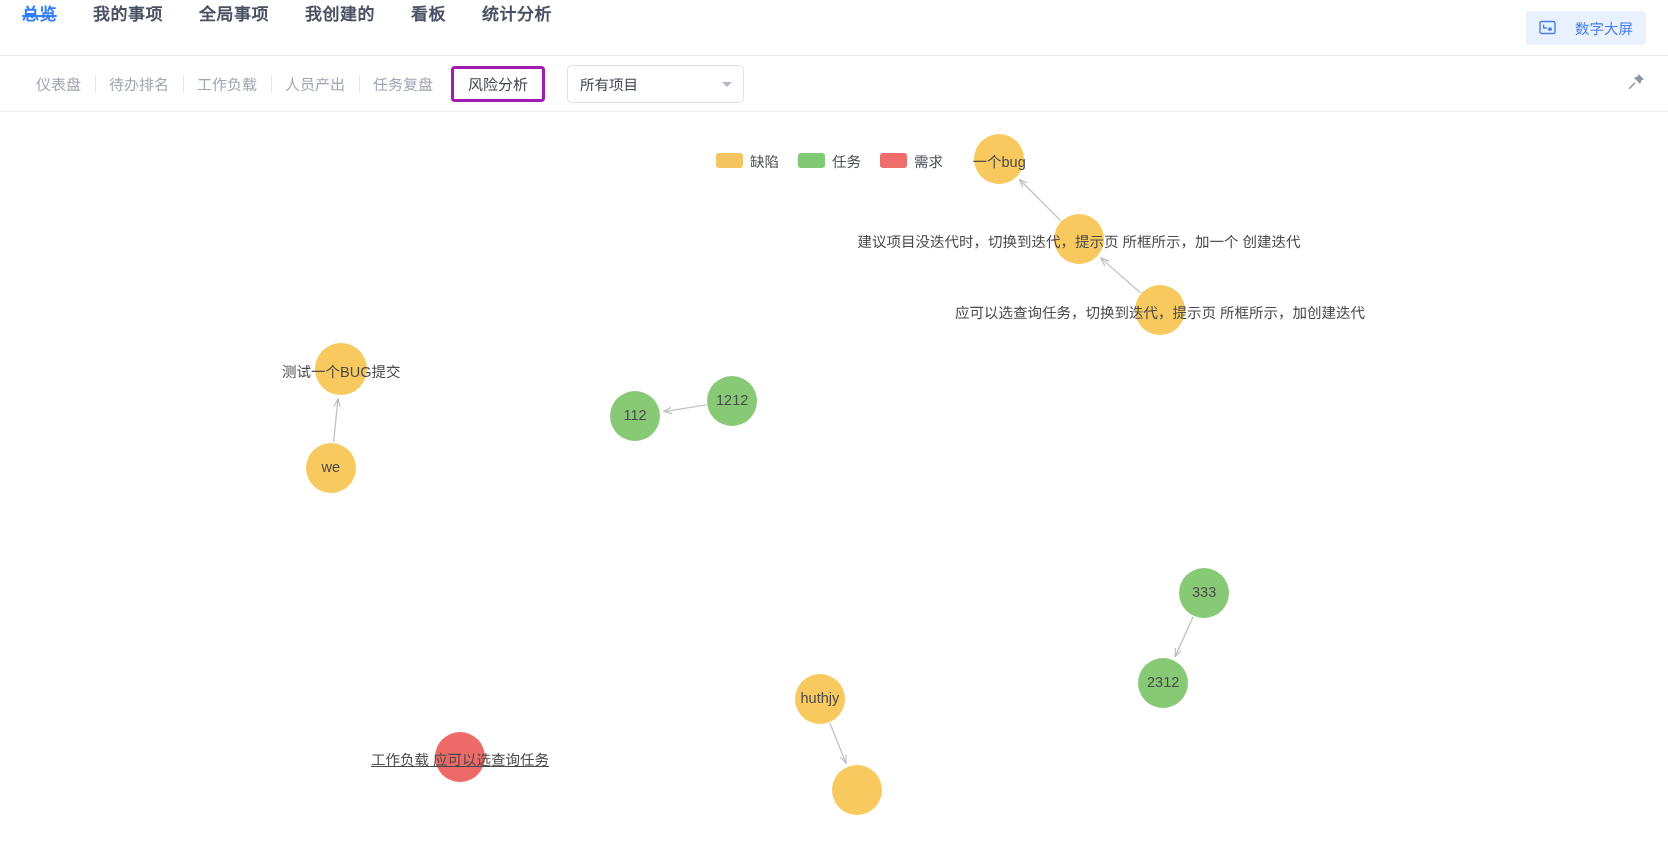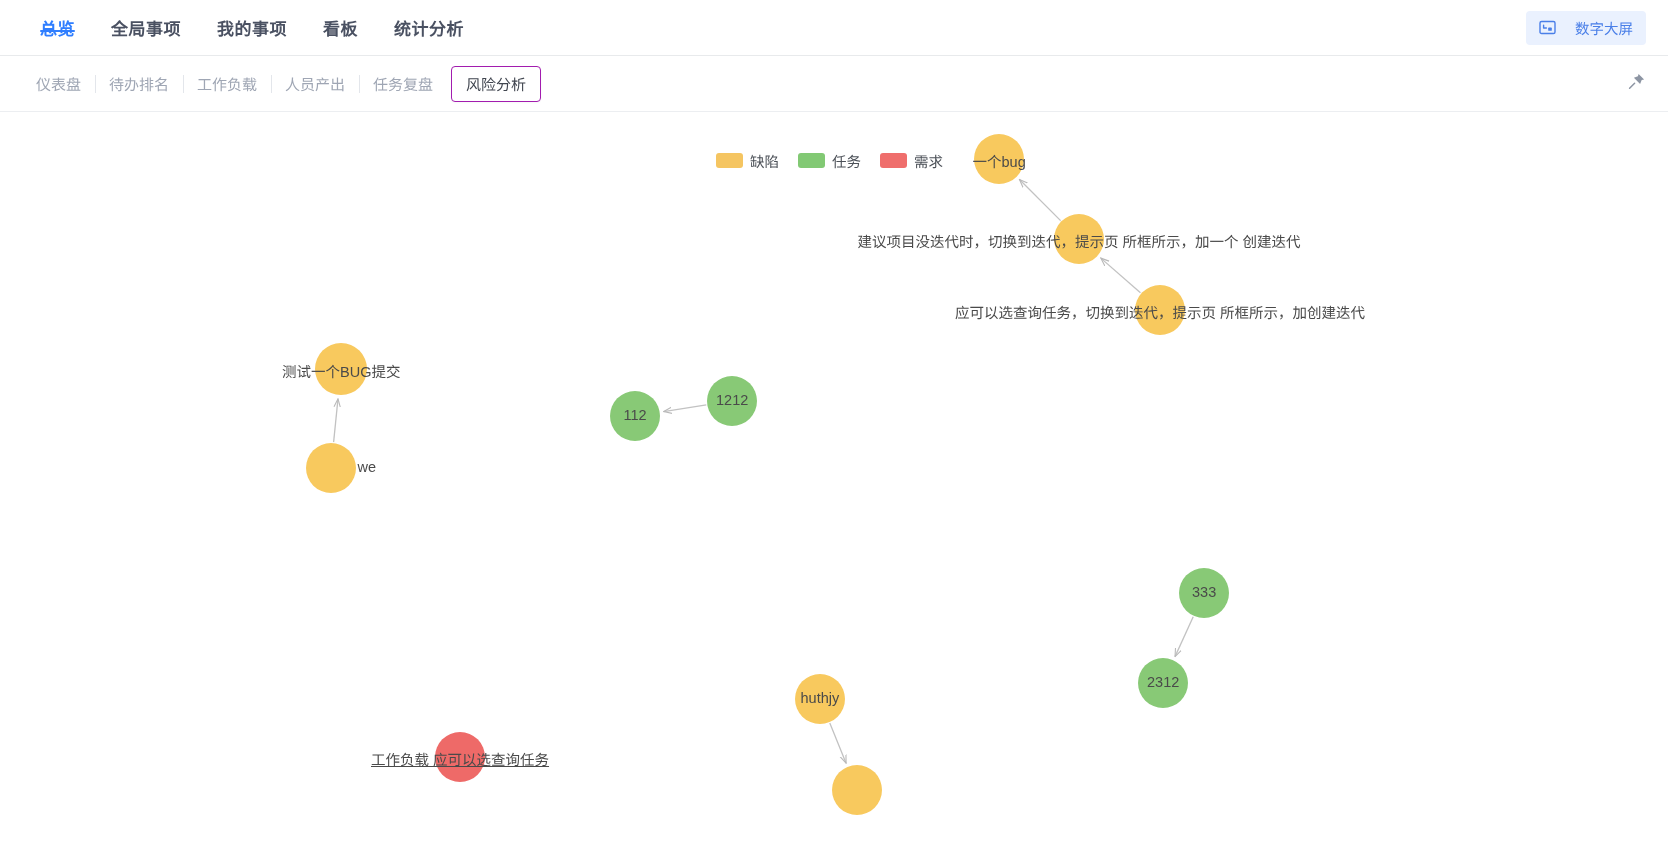--- a/index.html
+++ b/index.html
@@ -17,22 +17,22 @@
   .topnav {
     position: relative;
     height: 56px;
     border-bottom: 1px solid #e8eaec;
     display: flex;
     align-items: stretch;
     background: #fff;
   }
   .topnav-items {
     display: flex;
-    align-items: center;
-    padding-left: 22px;
+    align-items: flex-start;
+    padding-left: 4px;
   }
   .topnav-item {
     position: relative;
     display: flex;
     align-items: center;
     padding: 0 18px;
     font-size: 17px;
     font-weight: bold;
     color: #4a5162;
     cursor: pointer;
@@ -100,21 +100,21 @@
   .seg-item + .seg-item::before {
     content: "";
     position: absolute;
     left: 0; top: 9px;
     width: 1px; height: 18px;
     background: #e3e6eb;
   }
   .seg-item.active {
     color: #40454f;
     background: #fff;
-    border: 1px solid #a21caf;
+    border: 3px solid #a21caf;
     border-radius: 4px;
     margin-left: 4px;
     box-shadow: 0 1px 2px rgba(0,0,0,.03);
   }
   .seg-item.active::before { display: none; }
 
   .project-select {
     margin-left: 22px;
     position: relative;
     width: 177px;
@@ -206,22 +206,23 @@
     pointer-events: none;
     text-align: center;
   }
 </style>
 </head>
 <body>
 
 <div class="topnav">
   <div class="topnav-items" id="topnav-items">
       <div class="topnav-item active">总览</div>
+      <div class="topnav-item">我的事项</div>
       <div class="topnav-item">全局事项</div>
-      <div class="topnav-item">我的事项</div>
+      <div class="topnav-item">我创建的</div>
       <div class="topnav-item">看板</div>
       <div class="topnav-item">统计分析</div>
     </div>
   <div class="topnav-right">
     <button class="bigscreen-btn">
       <span>
         <svg width="17" height="17" viewBox="0 0 17 17" fill="none">
           <rect x="1" y="2.5" width="15" height="12" rx="1.6" stroke="#4a7fe8" stroke-width="1.4"></rect>
           <path d="M4.6 6.2 L4.6 9 L7.4 9" stroke="#4a7fe8" stroke-width="1.4" stroke-linecap="round" stroke-linejoin="round" fill="none"></path>
           <rect x="9.2" y="8.6" width="3.6" height="3.2" rx=".6" fill="#4a7fe8"></rect>
@@ -235,20 +236,24 @@
 <div class="subnav">
   <div class="seg" id="subnav-items">
       <div class="seg-item">仪表盘</div>
       <div class="seg-item">待办排名</div>
       <div class="seg-item">工作负载</div>
       <div class="seg-item">人员产出</div>
       <div class="seg-item">任务复盘</div>
       <div class="seg-item active">风险分析</div>
     </div>
 
+  <div class="project-select">
+    <span>所有项目</span>
+    <span class="caret"></span>
+  </div>
 
   <div class="pin-btn">
     <span>
       <svg width="19" height="19" viewBox="0 0 19 19" fill="none">
         <path d="M11.6 1.9 L17.1 7.4 L14.7 8.0 L13.1 12.0 L6.9 5.8 L10.9 4.2 Z" fill="#8d95a3"></path>
         <path d="M7.6 11.3 L2.6 16.3" stroke="#8d95a3" stroke-width="1.5" stroke-linecap="round"></path>
       </svg>
     </span>
   </div>
 </div>
@@ -288,21 +293,21 @@
   <div id="nodes-root">
       <div class="node" style="left: 974px; top: 22px; width: 50px; height: 50px; background: rgb(248, 201, 94);"></div>
       <div class="node-label" style="left: 972.5px; top: 38px;">一个bug</div>
       <div class="node" style="left: 1054px; top: 102px; width: 50px; height: 50px; background: rgb(248, 201, 94);"></div>
       <div class="node-label" style="left: 857.5px; top: 118px;">建议项目没迭代时，切换到迭代，提示页 所框所示，加一个 创建迭代</div>
       <div class="node" style="left: 1135px; top: 173px; width: 50px; height: 50px; background: rgb(248, 201, 94);"></div>
       <div class="node-label" style="left: 955px; top: 189px;">应可以选查询任务，切换到迭代，提示页 所框所示，加创建迭代</div>
       <div class="node" style="left: 315px; top: 231px; width: 52px; height: 52px; background: rgb(248, 201, 94);"></div>
       <div class="node-label" style="left: 282px; top: 248px;">测试一个BUG提交</div>
       <div class="node" style="left: 306px; top: 331px; width: 50px; height: 50px; background: rgb(248, 201, 94);"></div>
-      <div class="node-label" style="left: 321.5px; top: 347px; margin-left: 36px;">we</div>
+      <div class="node-label" style="left: 321.5px; top: 347px;">we</div>
       <div class="node" style="left: 610px; top: 279px; width: 50px; height: 50px; background: rgb(136, 201, 118);"></div>
       <div class="node-label" style="left: 623.5px; top: 295px;">112</div>
       <div class="node" style="left: 707px; top: 264px; width: 50px; height: 50px; background: rgb(136, 201, 118);"></div>
       <div class="node-label" style="left: 716px; top: 280px;">1212</div>
       <div class="node" style="left: 1179px; top: 456px; width: 50px; height: 50px; background: rgb(136, 201, 118);"></div>
       <div class="node-label" style="left: 1192px; top: 472px;">333</div>
       <div class="node" style="left: 1138px; top: 546px; width: 50px; height: 50px; background: rgb(136, 201, 118);"></div>
       <div class="node-label" style="left: 1147px; top: 562px;">2312</div>
       <div class="node" style="left: 795px; top: 562px; width: 50px; height: 50px; background: rgb(248, 201, 94);"></div>
       <div class="node-label" style="left: 800.5px; top: 578px;">huthjy</div>

